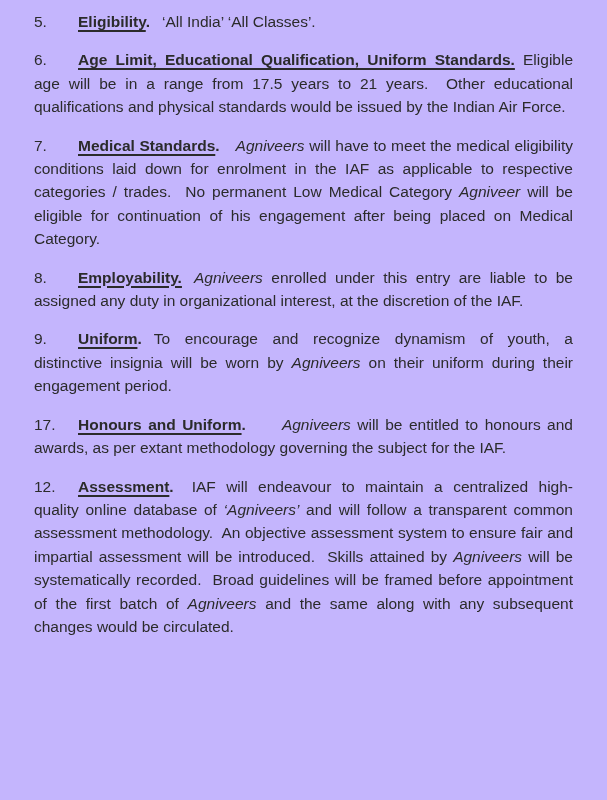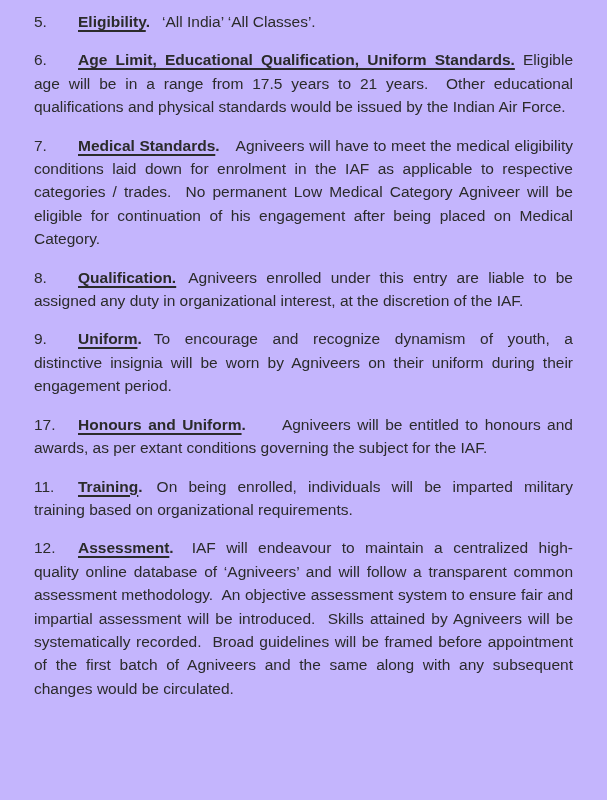--- a/index.html
+++ b/index.html
@@ -35,32 +35,31 @@
     width: 44px;
     text-align: left;
   }
   .seg-bold-underline {
     font-weight: 700;
     text-decoration: underline;
     text-decoration-thickness: 2px;
     text-underline-offset: 3px;
   }
   .seg-bold { font-weight: 700; }
-  .seg-italic { }
+  .seg-italic { font-style: italic; }
   .seg-regular { font-style: normal; }
   .seg-gap { display: inline-block; height: 1px; }
 </style>
 </head>
 <body>
 
 <div class="page">
   <div class="doc">
 
   <p class="para"><span class="num">5.</span><span class="seg-bold-underline">Eligibility</span><span class="seg-bold">.</span><span class="seg-gap" style="width: 12px;"></span><span class="seg-regular">‘All India’ ‘All Classes’.</span></p>
       <p class="para"><span class="num">6.</span><span class="seg-bold-underline">Age Limit, Educational Qualification, Uniform Standards.</span><span class="seg-regular"> Eligible age will be in a range from 17.5 years to 21 years.&nbsp; Other educational qualifications and physical standards would be issued by the Indian Air Force.</span></p>
       <p class="para"><span class="num">7.</span><span class="seg-bold-underline">Medical Standards</span><span class="seg-bold">.</span><span class="seg-gap" style="width: 16px;"></span><span class="seg-italic">Agniveers</span><span class="seg-regular"> will have to meet the medical eligibility conditions laid down for enrolment in the IAF as applicable to respective categories / trades.&nbsp; No permanent Low Medical Category </span><span class="seg-italic">Agniveer</span><span class="seg-regular"> will be eligible for continuation of his engagement after being placed on Medical Category.</span></p>
-      <p class="para"><span class="num">8.</span><span class="seg-bold-underline">Qualification.</span><span class="seg-gap" style="width: 12px;"></span><span class="seg-italic">Agniveers</span><span class="seg-regular"> enrolled under this entry are liable to be assigned any duty in organizational interest, at the discretion of the IAF.</span></p>
+      <p class="para"><span class="num">8.</span><span class="seg-bold-underline">Employability.</span><span class="seg-gap" style="width: 12px;"></span><span class="seg-italic">Agniveers</span><span class="seg-regular"> enrolled under this entry are liable to be assigned any duty in organizational interest, at the discretion of the IAF.</span></p>
       <p class="para"><span class="num">9.</span><span class="seg-bold-underline">Uniform</span><span class="seg-bold">.</span><span class="seg-gap" style="width: 12px;"></span><span class="seg-regular">To encourage and recognize dynamism of youth, a distinctive insignia will be worn by </span><span class="seg-italic">Agniveers</span><span class="seg-regular"> on their uniform during their engagement period.</span></p>
-      <p class="para"><span class="num">17.</span><span class="seg-bold-underline">Honours and Uniform</span><span class="seg-bold">.</span><span class="seg-gap" style="width: 36px;"></span><span class="seg-italic">Agniveers</span><span class="seg-regular"> will be entitled to honours and awards, as per extant conditions governing the subject for the IAF.</span></p>
-      <p class="para"><span class="num">11.</span><span class="seg-bold-underline">Training</span><span class="seg-bold">.</span><span class="seg-gap" style="width: 14px;"></span><span class="seg-regular">On being enrolled, individuals will be imparted military training based on organizational requirements.</span></p>
+      <p class="para"><span class="num">17.</span><span class="seg-bold-underline">Honours and Uniform</span><span class="seg-bold">.</span><span class="seg-gap" style="width: 36px;"></span><span class="seg-italic">Agniveers</span><span class="seg-regular"> will be entitled to honours and awards, as per extant methodology governing the subject for the IAF.</span></p>
       <p class="para"><span class="num">12.</span><span class="seg-bold-underline">Assessment</span><span class="seg-bold">.</span><span class="seg-gap" style="width: 18px;"></span><span class="seg-regular">IAF will endeavour to maintain a centralized high-quality online database of </span><span class="seg-italic">‘Agniveers’</span><span class="seg-regular"> and will follow a transparent common assessment methodology.&nbsp; An objective assessment system to ensure fair and impartial assessment will be introduced.&nbsp; Skills attained by </span><span class="seg-italic">Agniveers</span><span class="seg-regular"> will be systematically recorded.&nbsp; Broad guidelines will be framed before appointment of the first batch of </span><span class="seg-italic">Agniveers</span><span class="seg-regular"> and the same along with any subsequent changes would be circulated.</span></p>
     </div>
 </div>
 
 </body></html>

